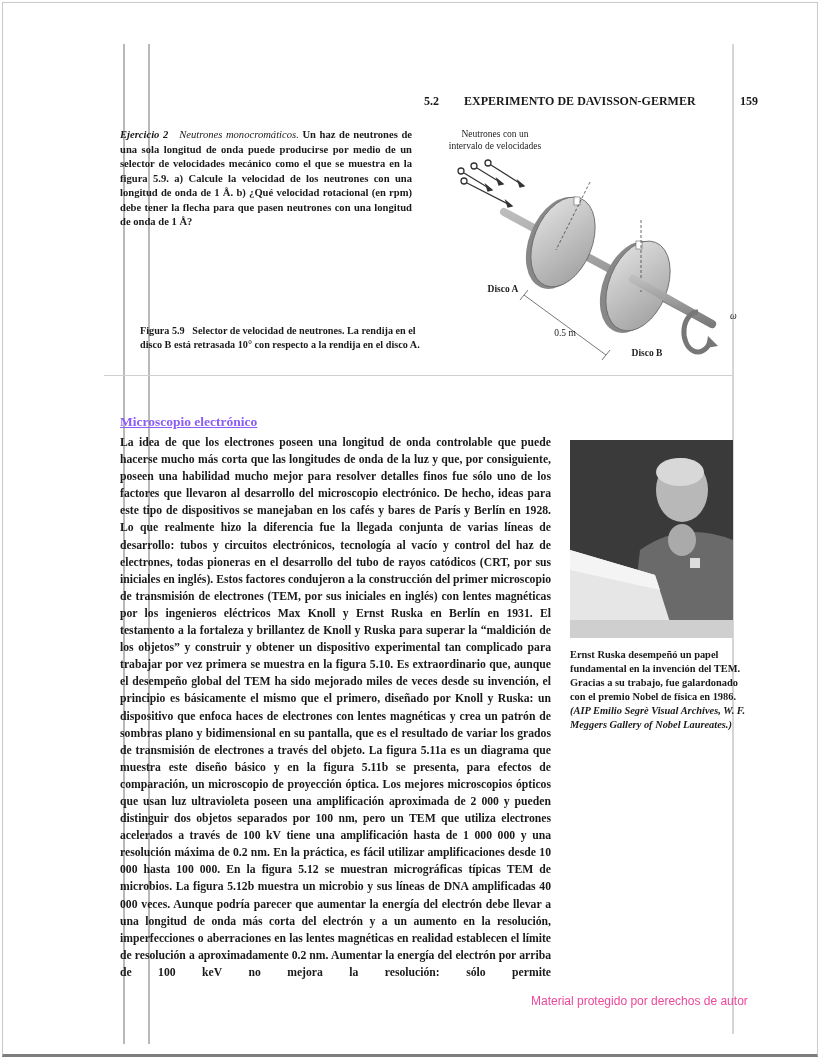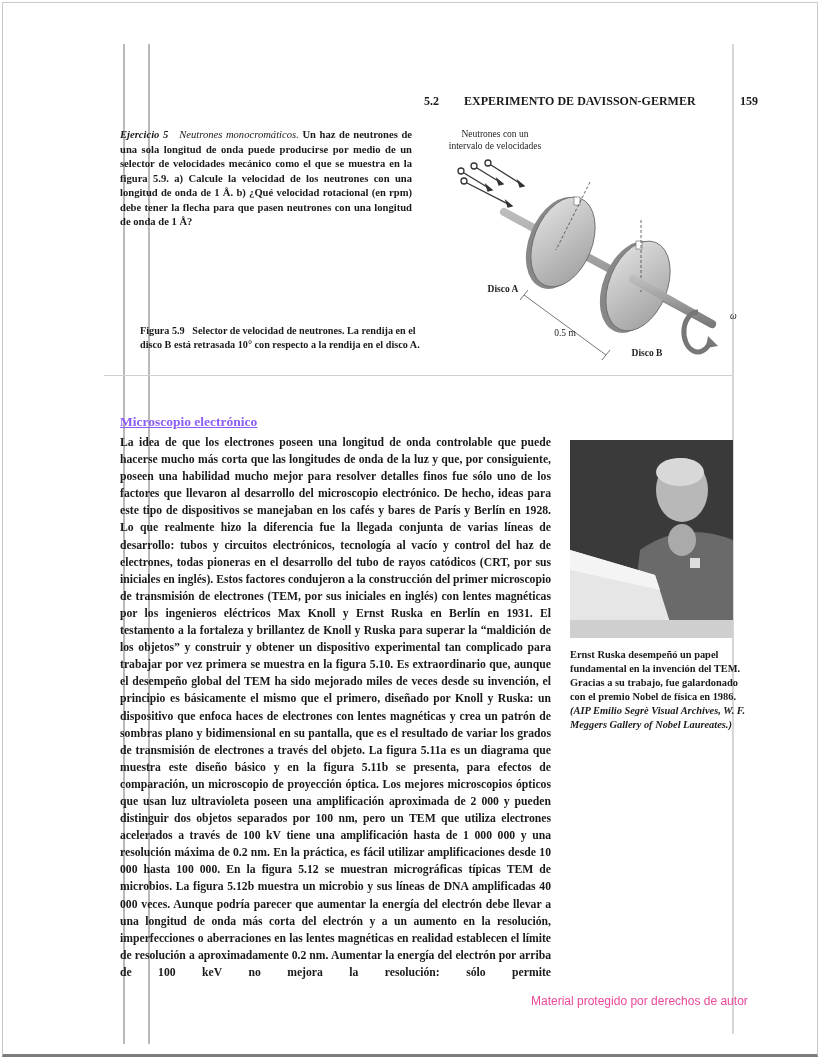--- a/index.html
+++ b/index.html
@@ -46,21 +46,21 @@
 
 <div class="running-head">
   <span class="sec">5.2</span>
   <span class="ttl">EXPERIMENTO DE DAVISSON-GERMER</span>
   <span class="pg">159</span>
 </div>
 
 <div class="box-top"></div>
 
 <div class="exercise">
-  <span class="lbl">Ejercicio 5</span>&nbsp;&nbsp;
+  <span class="lbl">Ejercicio 2</span>&nbsp;&nbsp;
   <span class="sub">Neutrones monocromáticos.</span>
   <span>Un haz de neutrones de una sola longitud de onda puede producirse por medio de un selector de velocidades mecánico como el que se muestra en la figura 5.9. a) Calcule la velocidad de los neutrones con una longitud de onda de 1 Å. b) ¿Qué velocidad rotacional (en rpm) debe tener la flecha para que pasen neutrones con una longitud de onda de 1 Å?</span>
 </div>
 
 <div class="figure">
   <svg viewBox="0 0 320 250">
     <defs>
       <linearGradient id="disk" x1="0" y1="0" x2="1" y2="1">
         <stop offset="0" stop-color="#e4e4e4"></stop>
         <stop offset="1" stop-color="#9c9c9c"></stop>

